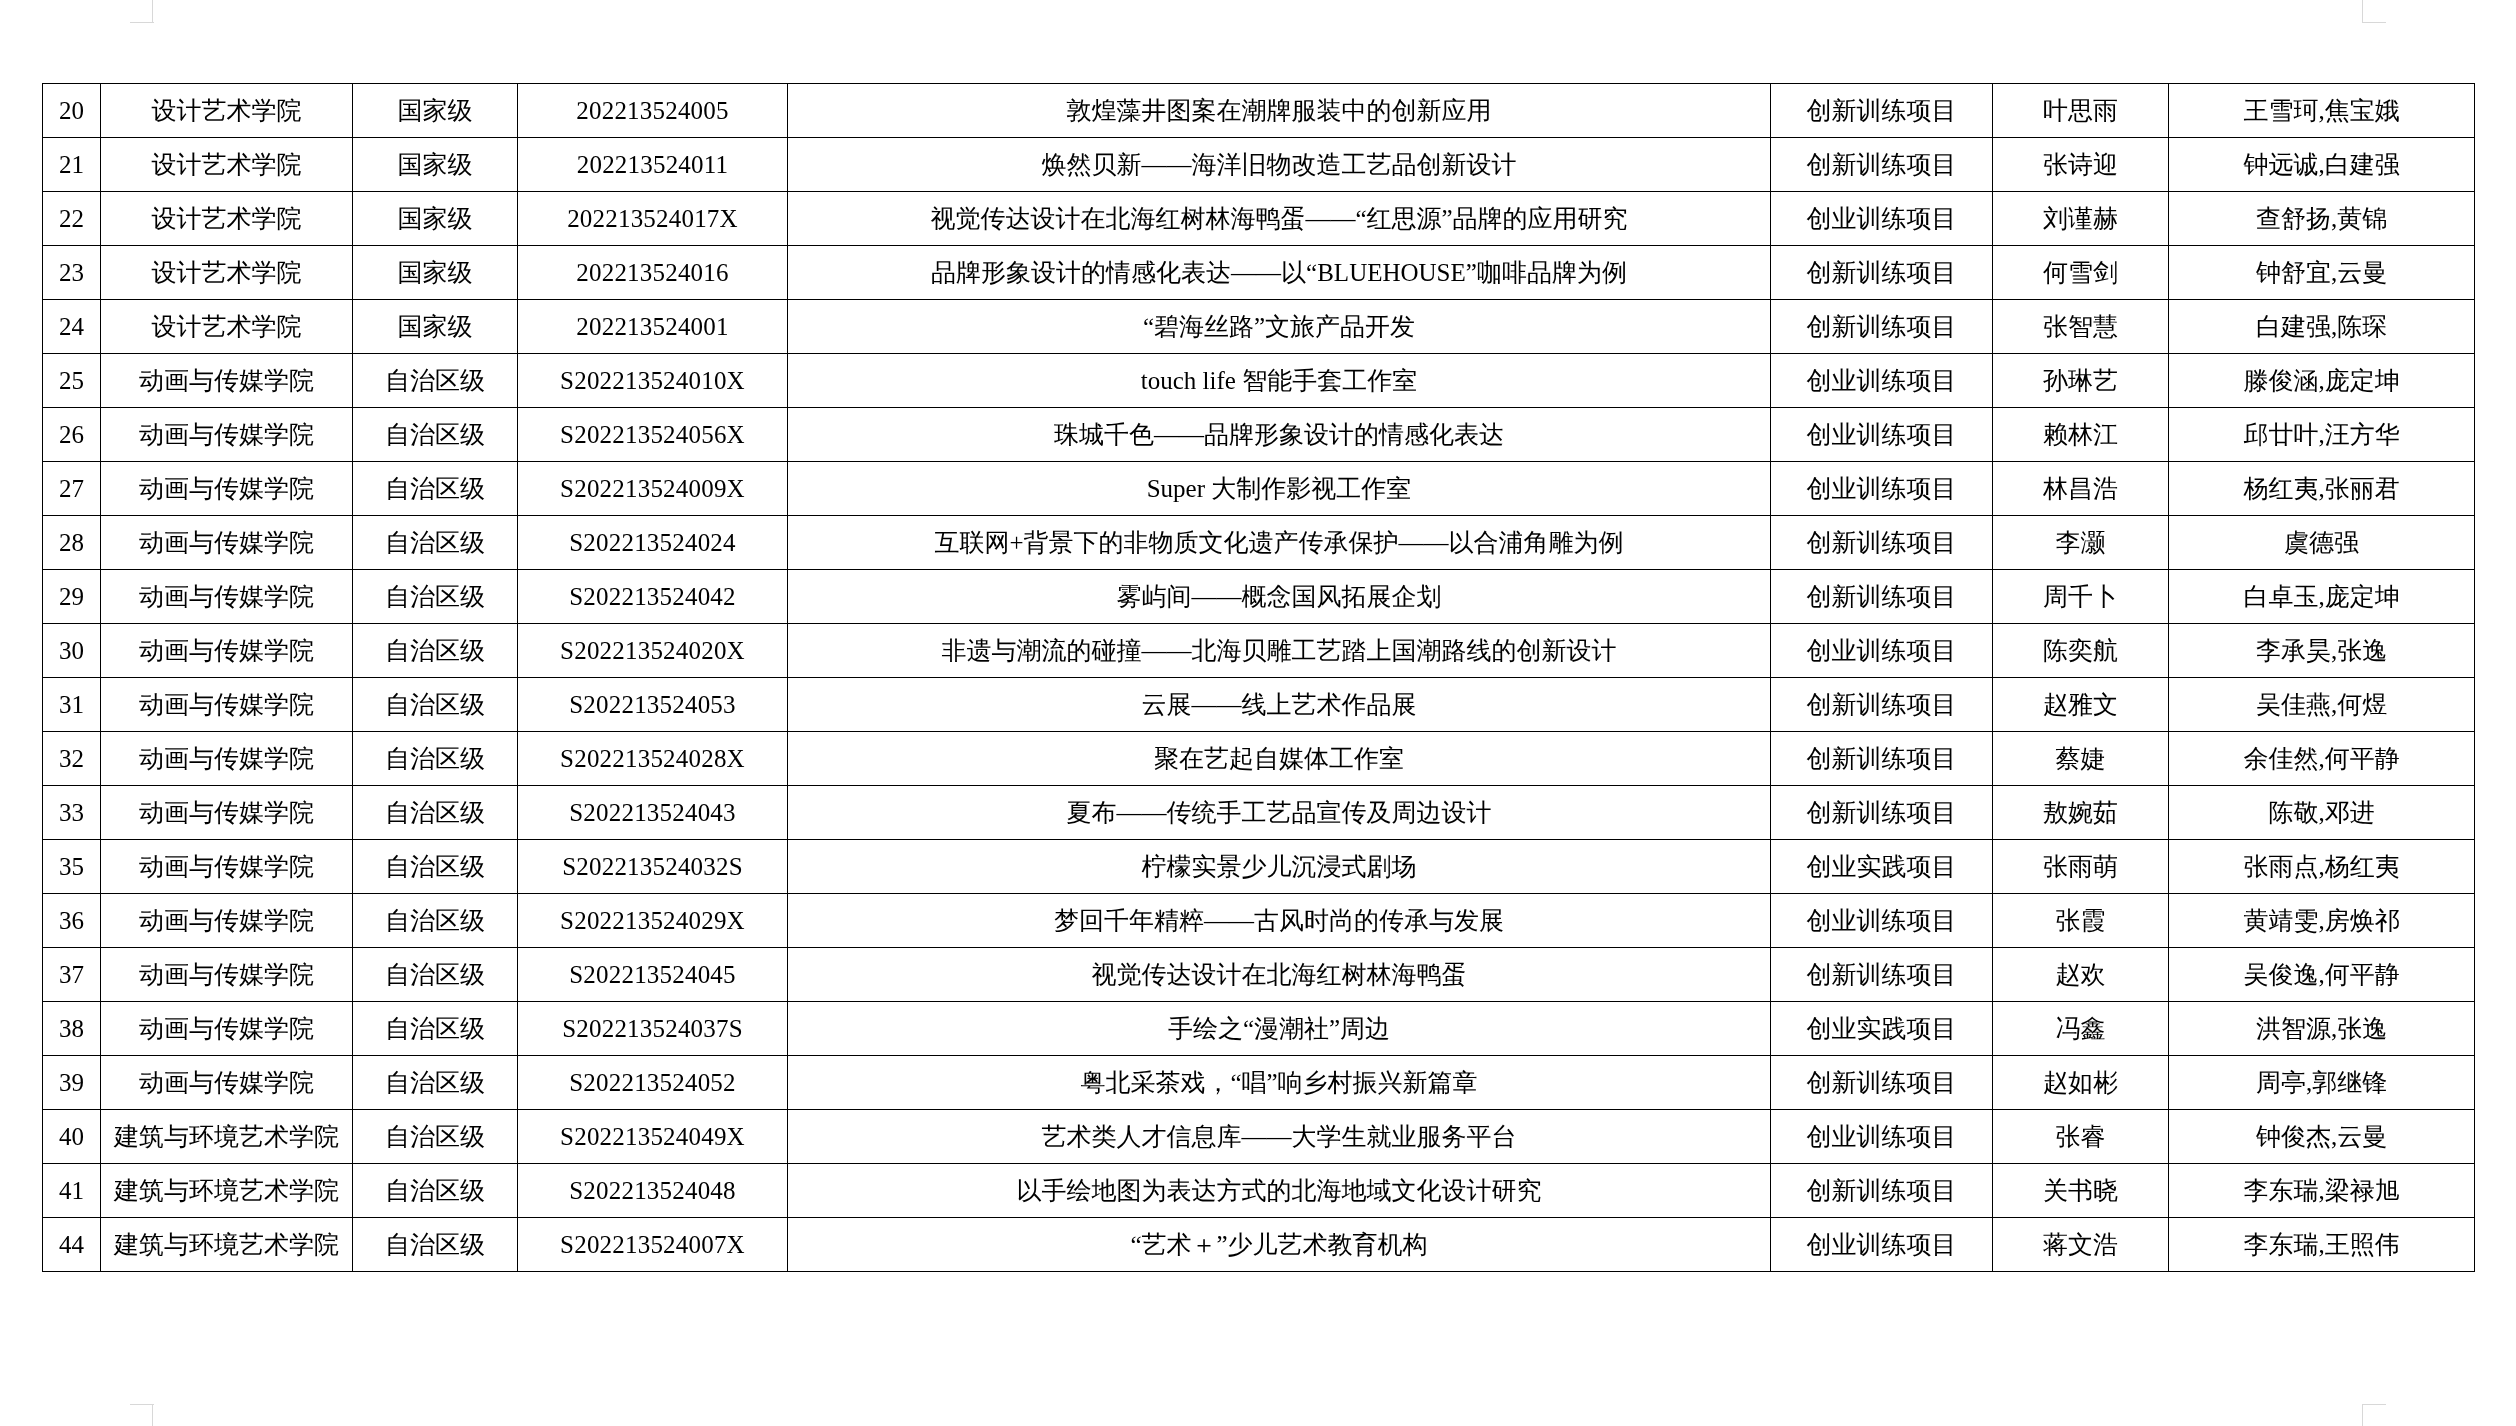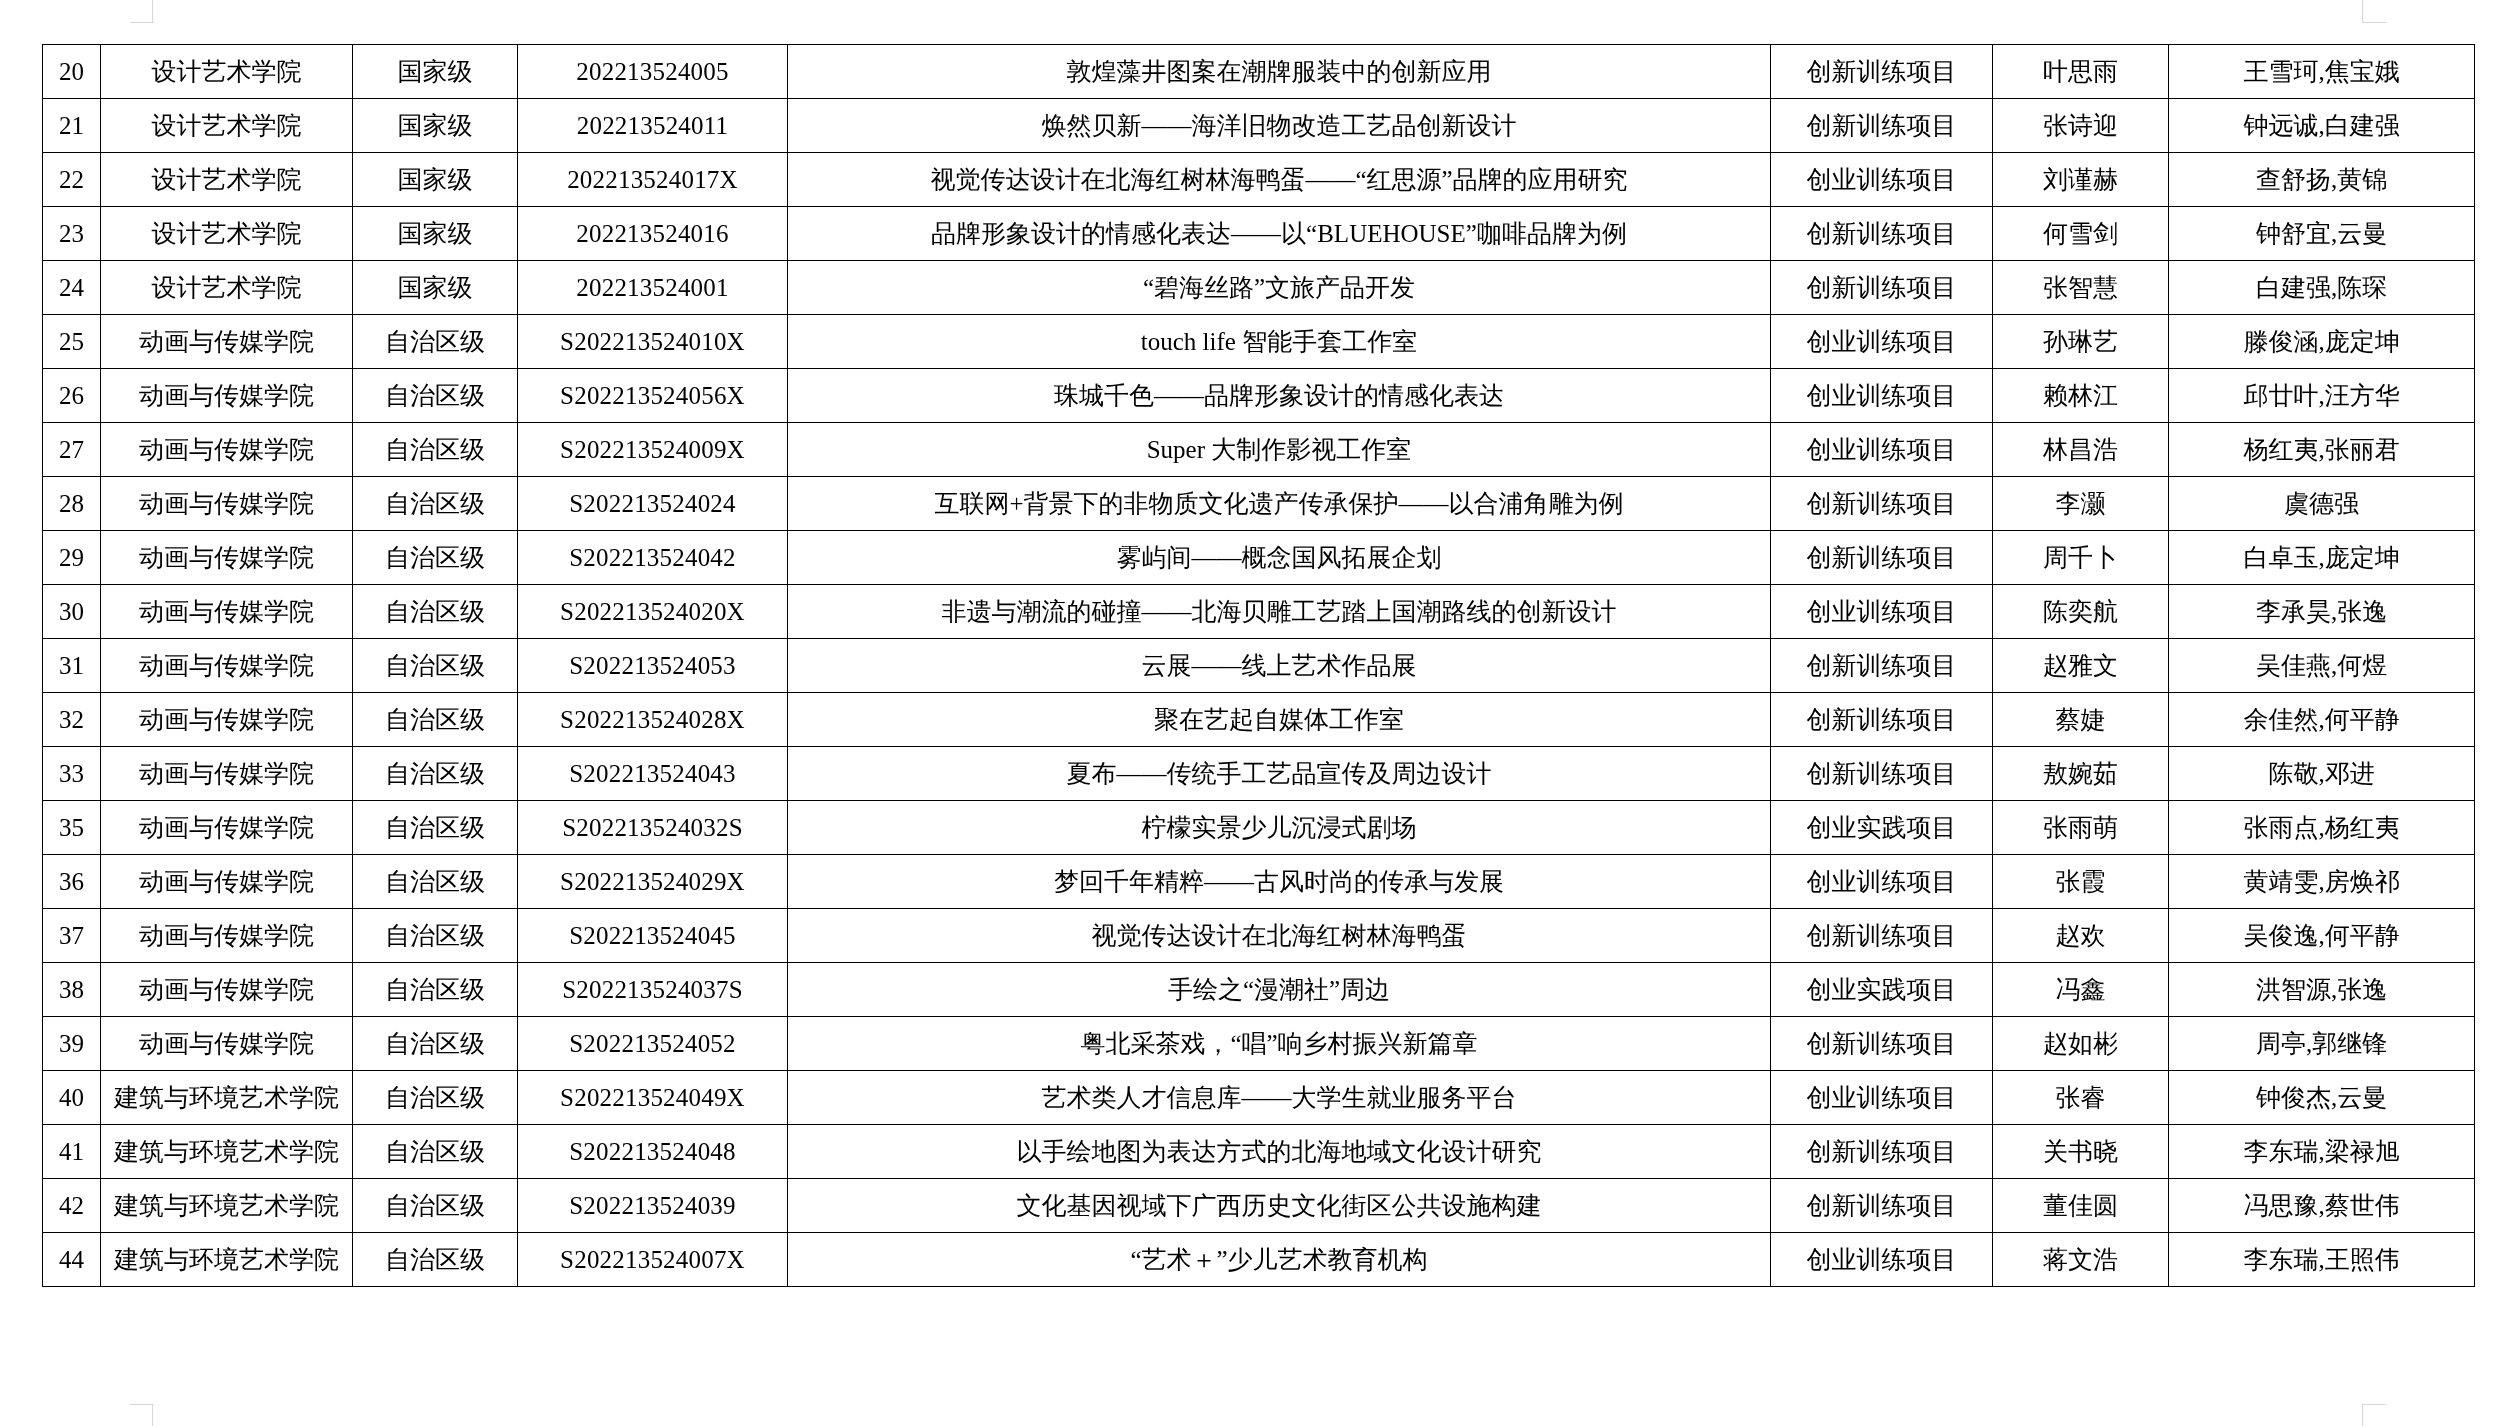--- a/index.html
+++ b/index.html
@@ -33,20 +33,21 @@
   .table-wrap {
     position: absolute;
     left: 42px;
     top: 44px;
     width: 2432px;
   }
   table.main {
     border-collapse: collapse;
     table-layout: fixed;
     width: 2432px;
+    margin-top: 39px;
   }
   table.main td {
     border: 1.5px solid #000000;
     padding: 0;
     text-align: center;
     vertical-align: middle;
     font-size: 25px;
     line-height: 1.2;
     height: 53px;
     white-space: nowrap;
@@ -295,30 +296,20 @@
             <td class="col-no">41</td>
             <td class="col-college">建筑与环境艺术学院</td>
             <td class="col-level">自治区级</td>
             <td class="col-code">S202213524048</td>
             <td class="col-title">以手绘地图为表达方式的北海地域文化设计研究</td>
             <td class="col-type">创新训练项目</td>
             <td class="col-leader">关书晓</td>
             <td class="col-members">李东瑞,梁禄旭</td>
           </tr>
           <tr>
-            <td class="col-no">42</td>
-            <td class="col-college">建筑与环境艺术学院</td>
-            <td class="col-level">自治区级</td>
-            <td class="col-code">S202213524039</td>
-            <td class="col-title">文化基因视域下广西历史文化街区公共设施构建</td>
-            <td class="col-type">创新训练项目</td>
-            <td class="col-leader">董佳圆</td>
-            <td class="col-members">冯思豫,蔡世伟</td>
-          </tr>
-          <tr>
             <td class="col-no">44</td>
             <td class="col-college">建筑与环境艺术学院</td>
             <td class="col-level">自治区级</td>
             <td class="col-code">S202213524007X</td>
             <td class="col-title">“艺术＋”少儿艺术教育机构</td>
             <td class="col-type">创业训练项目</td>
             <td class="col-leader">蒋文浩</td>
             <td class="col-members">李东瑞,王照伟</td>
           </tr>
         </tbody>

